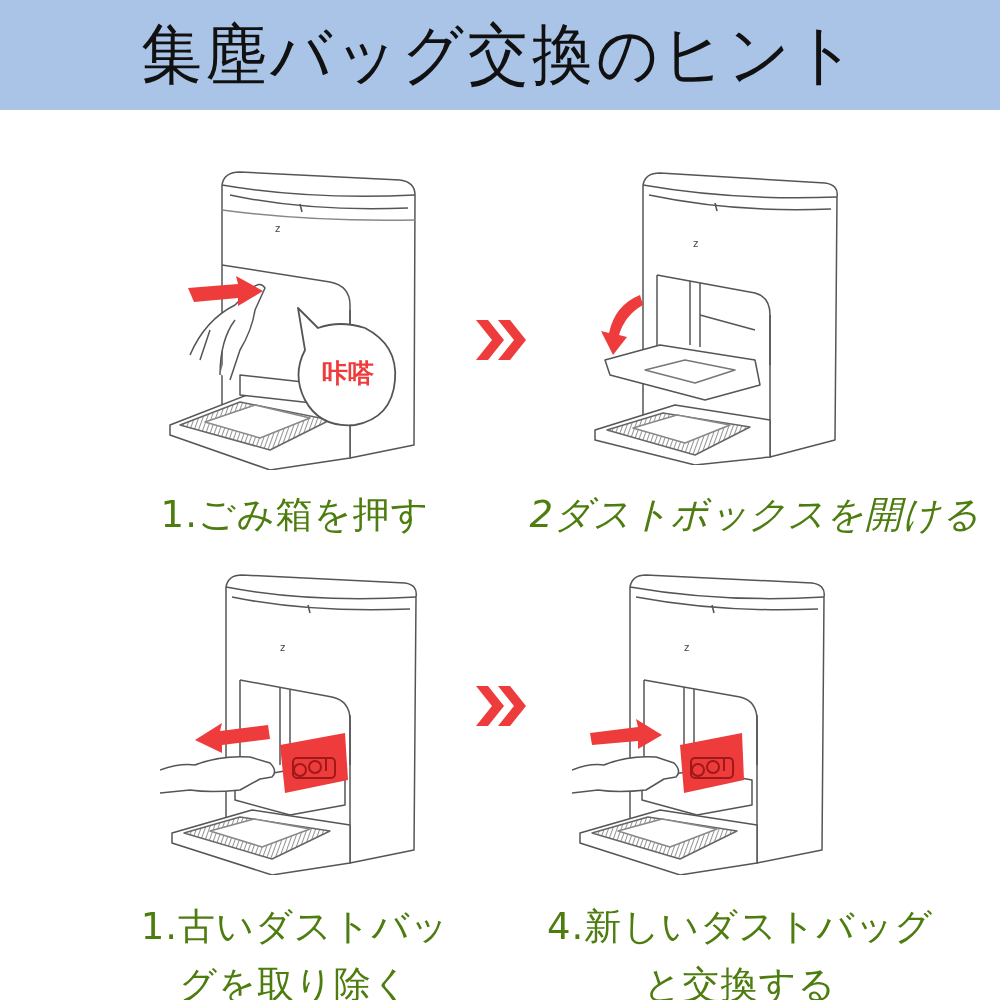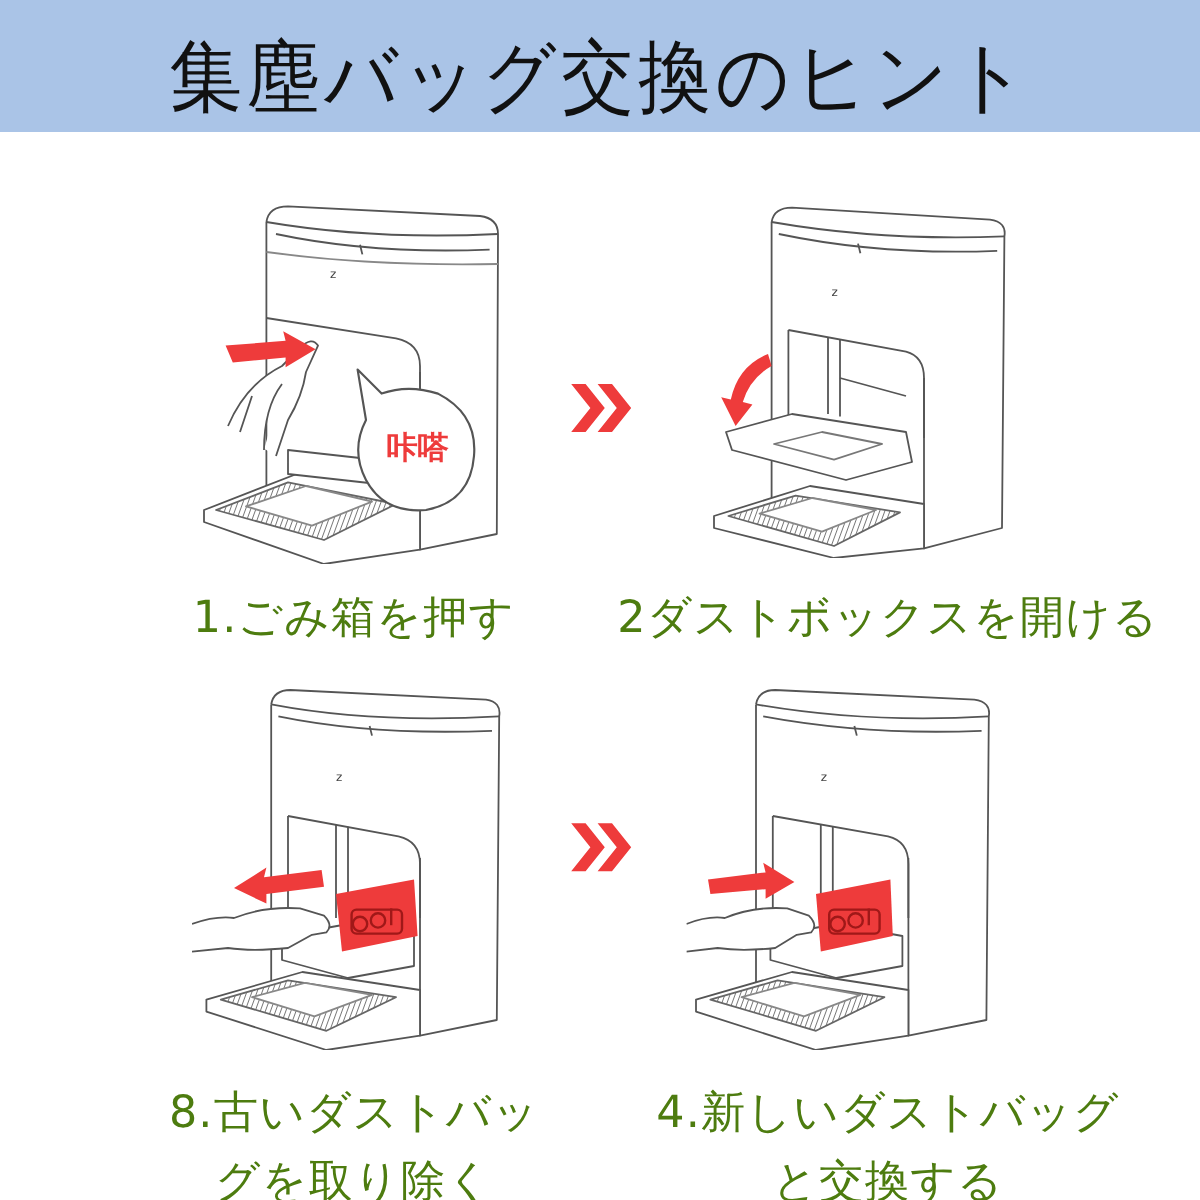--- a/index.html
+++ b/index.html
@@ -1,17 +1,17 @@
 <!DOCTYPE html>
 <html><head>
 <meta charset="utf-8">
 <style>
   html,body{margin:0;padding:0;background:#ffffff;}
   body{width:1000px;height:1000px;position:relative;overflow:hidden;font-family:"DejaVu Sans","Liberation Sans",sans-serif;}
-  .banner{position:absolute;left:0;top:0;width:1000px;height:110px;background:#aac4e7;display:flex;align-items:flex-end;justify-content:center;}
+  .banner{position:absolute;left:0;top:0;width:1000px;height:110px;background:#aac4e7;display:flex;align-items:center;justify-content:center;}
   .banner-title{font-size:66px;color:#111;letter-spacing:4px;font-weight:normal;transform:scaleX(0.92);}
   .illus{position:absolute;}
   .caption{position:absolute;color:#4d7c0f;font-size:37px;text-align:center;line-height:58px;letter-spacing:1px;}
   .next{position:absolute;}
   svg{display:block;}
 </style>
 </head>
 <body>
 
 <div class="banner">
@@ -90,21 +90,21 @@
     </g>
 
     <path d="M55 130 Q30 140 24 168 L16 166 L28 190 L42 172 L34 170 Q40 150 58 140 Z" fill="#ee3b3b"></path>
   </svg>
 </div>
 
 <div class="caption" style="left:150px;top:486px;width:290px;">
   <span>1.ごみ箱を押す</span>
 </div>
 
-<div class="caption" style="left:505px;top:486px;width:470px;">
+<div class="caption" style="left:520px;top:486px;width:470px;font-style:italic;">
   <span>2ダストボックスを開ける</span>
 </div>
 
 <div class="illus" style="left:160px;top:565px;width:270px;height:310px;">
   <svg width="270" height="310" viewBox="0 0 270 310">
     <g fill="none" stroke="#555" stroke-width="1.5" stroke-linejoin="round">
       <path d="M66 22 Q68 10 82 10 L245 18 Q258 20 256 32 L254 285 L190 298 L190 150"></path>
       <path d="M66 22 L66 268"></path>
       <path d="M66 22 Q150 38 256 32"></path>
       <path d="M72 32 Q150 48 250 44"></path>
@@ -165,20 +165,20 @@
       <circle cx="141" cy="202" r="6"></circle>
       <path d="M152 192 L152 206"></path>
       <rect x="119" y="193" width="42" height="20" rx="4"></rect>
     </g>
 
     <path d="M18 168 L66 162 L64 154 L90 170 L66 184 L66 176 L20 180 Z" fill="#ee3b3b"></path>
   </svg>
 </div>
 
 <div class="caption" style="left:130px;top:898px;width:330px;">
-  <div>8.古いダストバッ</div>
+  <div>1.古いダストバッ</div>
   <div>グを取り除く</div>
 </div>
 
 <div class="caption" style="left:540px;top:898px;width:400px;">
   <div>4.新しいダストバッグ</div>
   <div>と交換する</div>
 </div>
 
 </body></html>

